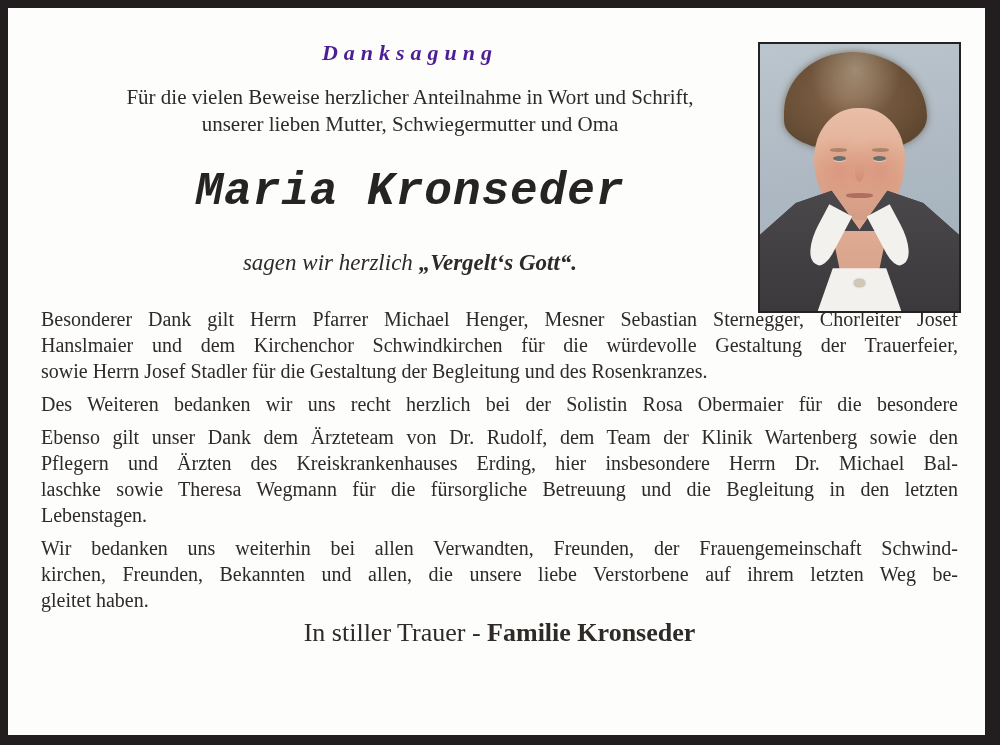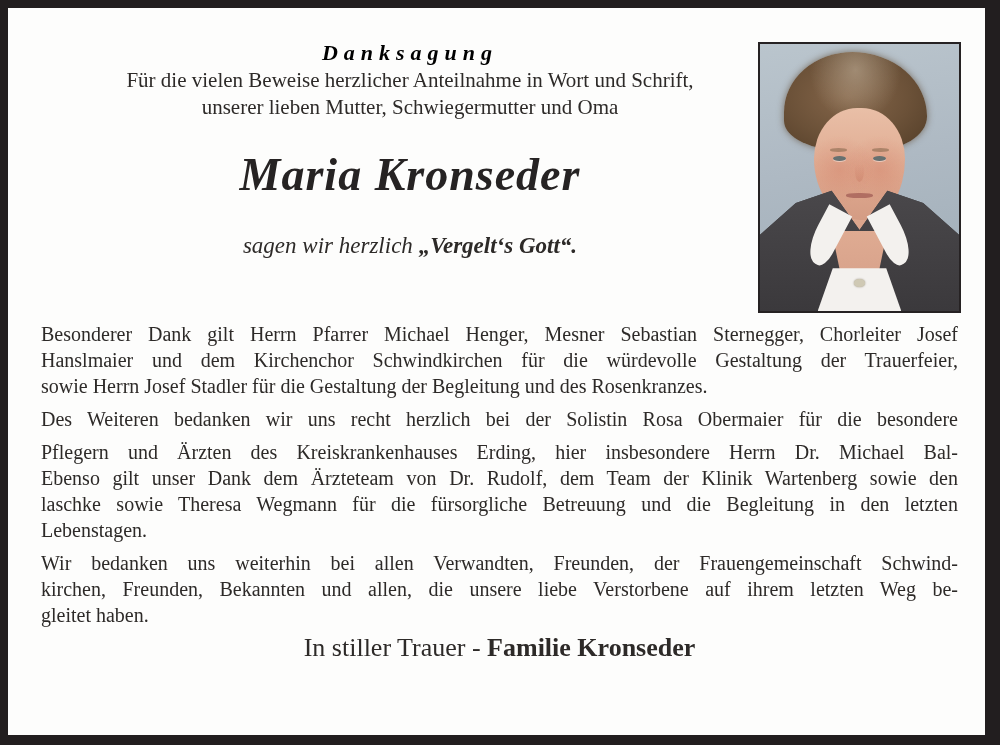--- a/index.html
+++ b/index.html
@@ -12,31 +12,31 @@
   }
   .card {
     position:absolute; left:8px; top:8px; width:977px; height:727px;
     background:#fdfdfc; box-sizing:border-box;
     padding:0 27px 0 33px;
   }
   
   .header { width:738px; text-align:center; padding-top:32px; }
   .title {
     font-size:22px; font-weight:bold; font-style:italic;
-    letter-spacing:6px; line-height:26px; color:#000000;
+    letter-spacing:6px; line-height:26px; color:#4c1d95;
   }
-  .intro { margin-top:1px; font-size:21px; line-height:27px; }
+  .intro { margin-top:18px; font-size:21px; line-height:27px; }
   .deceased-name {
     margin-top:26px; font-size:46px; font-weight:bold; font-style:italic;
-    line-height:56px; letter-spacing:1px; color:#262323;
+    line-height:56px; letter-spacing:1px; color:#262323;font-family:Liberation Mono, monospace;
   }
   .subline { margin-top:28px; font-size:23px; font-style:italic; line-height:30px; }
   .subline .bold { font-weight:bold;text-align:right; }
   
-  .bodytext { margin-top:60px; width:917px; font-size:20px; line-height:26px; }
+  .bodytext { margin-top:28px; width:917px; font-size:20px; line-height:26px; }
   .paragraph { margin:0 0 7px 0; }
   .jline { text-align:justify; text-align-last:justify; }
   .jline.last { text-align:justify; text-align-last:left; }
   .closing { width:917px; text-align:center; font-size:26px; line-height:26px; margin-top:3px; }
   .closing .bold { font-weight:bold; }
   
   .photo {
     position:absolute; left:750px; top:34px; width:199px; height:267px;
     border:2px solid #262223; overflow:hidden;
     background:linear-gradient(170deg,#bac5cd 0%,#aeb9c3 45%,#9fadb7 100%);
@@ -104,22 +104,22 @@
   <div class="bodytext">
     <div class="paragraph">
       <div class="jline">Besonderer Dank gilt Herrn Pfarrer Michael Henger, Mesner Sebastian Sternegger, Chorleiter Josef</div>
       <div class="jline">Hanslmaier und dem Kirchenchor Schwindkirchen für die würdevolle Gestaltung der Trauerfeier,</div>
       <div class="jline last">sowie Herrn Josef Stadler für die Gestaltung der Begleitung und des Rosenkranzes.</div>
     </div>
     <div class="paragraph">
       <div class="jline">Des Weiteren bedanken wir uns recht herzlich bei der Solistin Rosa Obermaier für die besondere</div>
     </div>
     <div class="paragraph">
+      <div class="jline">Ebenso gilt unser Dank dem Ärzteteam von Dr. Rudolf, dem Team der Klinik Wartenberg sowie den</div>
       <div class="jline">Pflegern und Ärzten des Kreiskrankenhauses Erding, hier insbesondere Herrn Dr. Michael Bal-</div>
-      <div class="jline">Ebenso gilt unser Dank dem Ärzteteam von Dr. Rudolf, dem Team der Klinik Wartenberg sowie den</div>
       <div class="jline">laschke sowie Theresa Wegmann für die fürsorgliche Betreuung und die Begleitung in den letzten</div>
       <div class="jline last">Lebenstagen.</div>
     </div>
     <div class="paragraph">
       <div class="jline">Wir bedanken uns weiterhin bei allen Verwandten, Freunden, der Frauengemeinschaft Schwind-</div>
       <div class="jline">kirchen, Freunden, Bekannten und allen, die unsere liebe Verstorbene auf ihrem letzten Weg be-</div>
       <div class="jline last">gleitet haben.</div>
     </div>
   </div>
 

